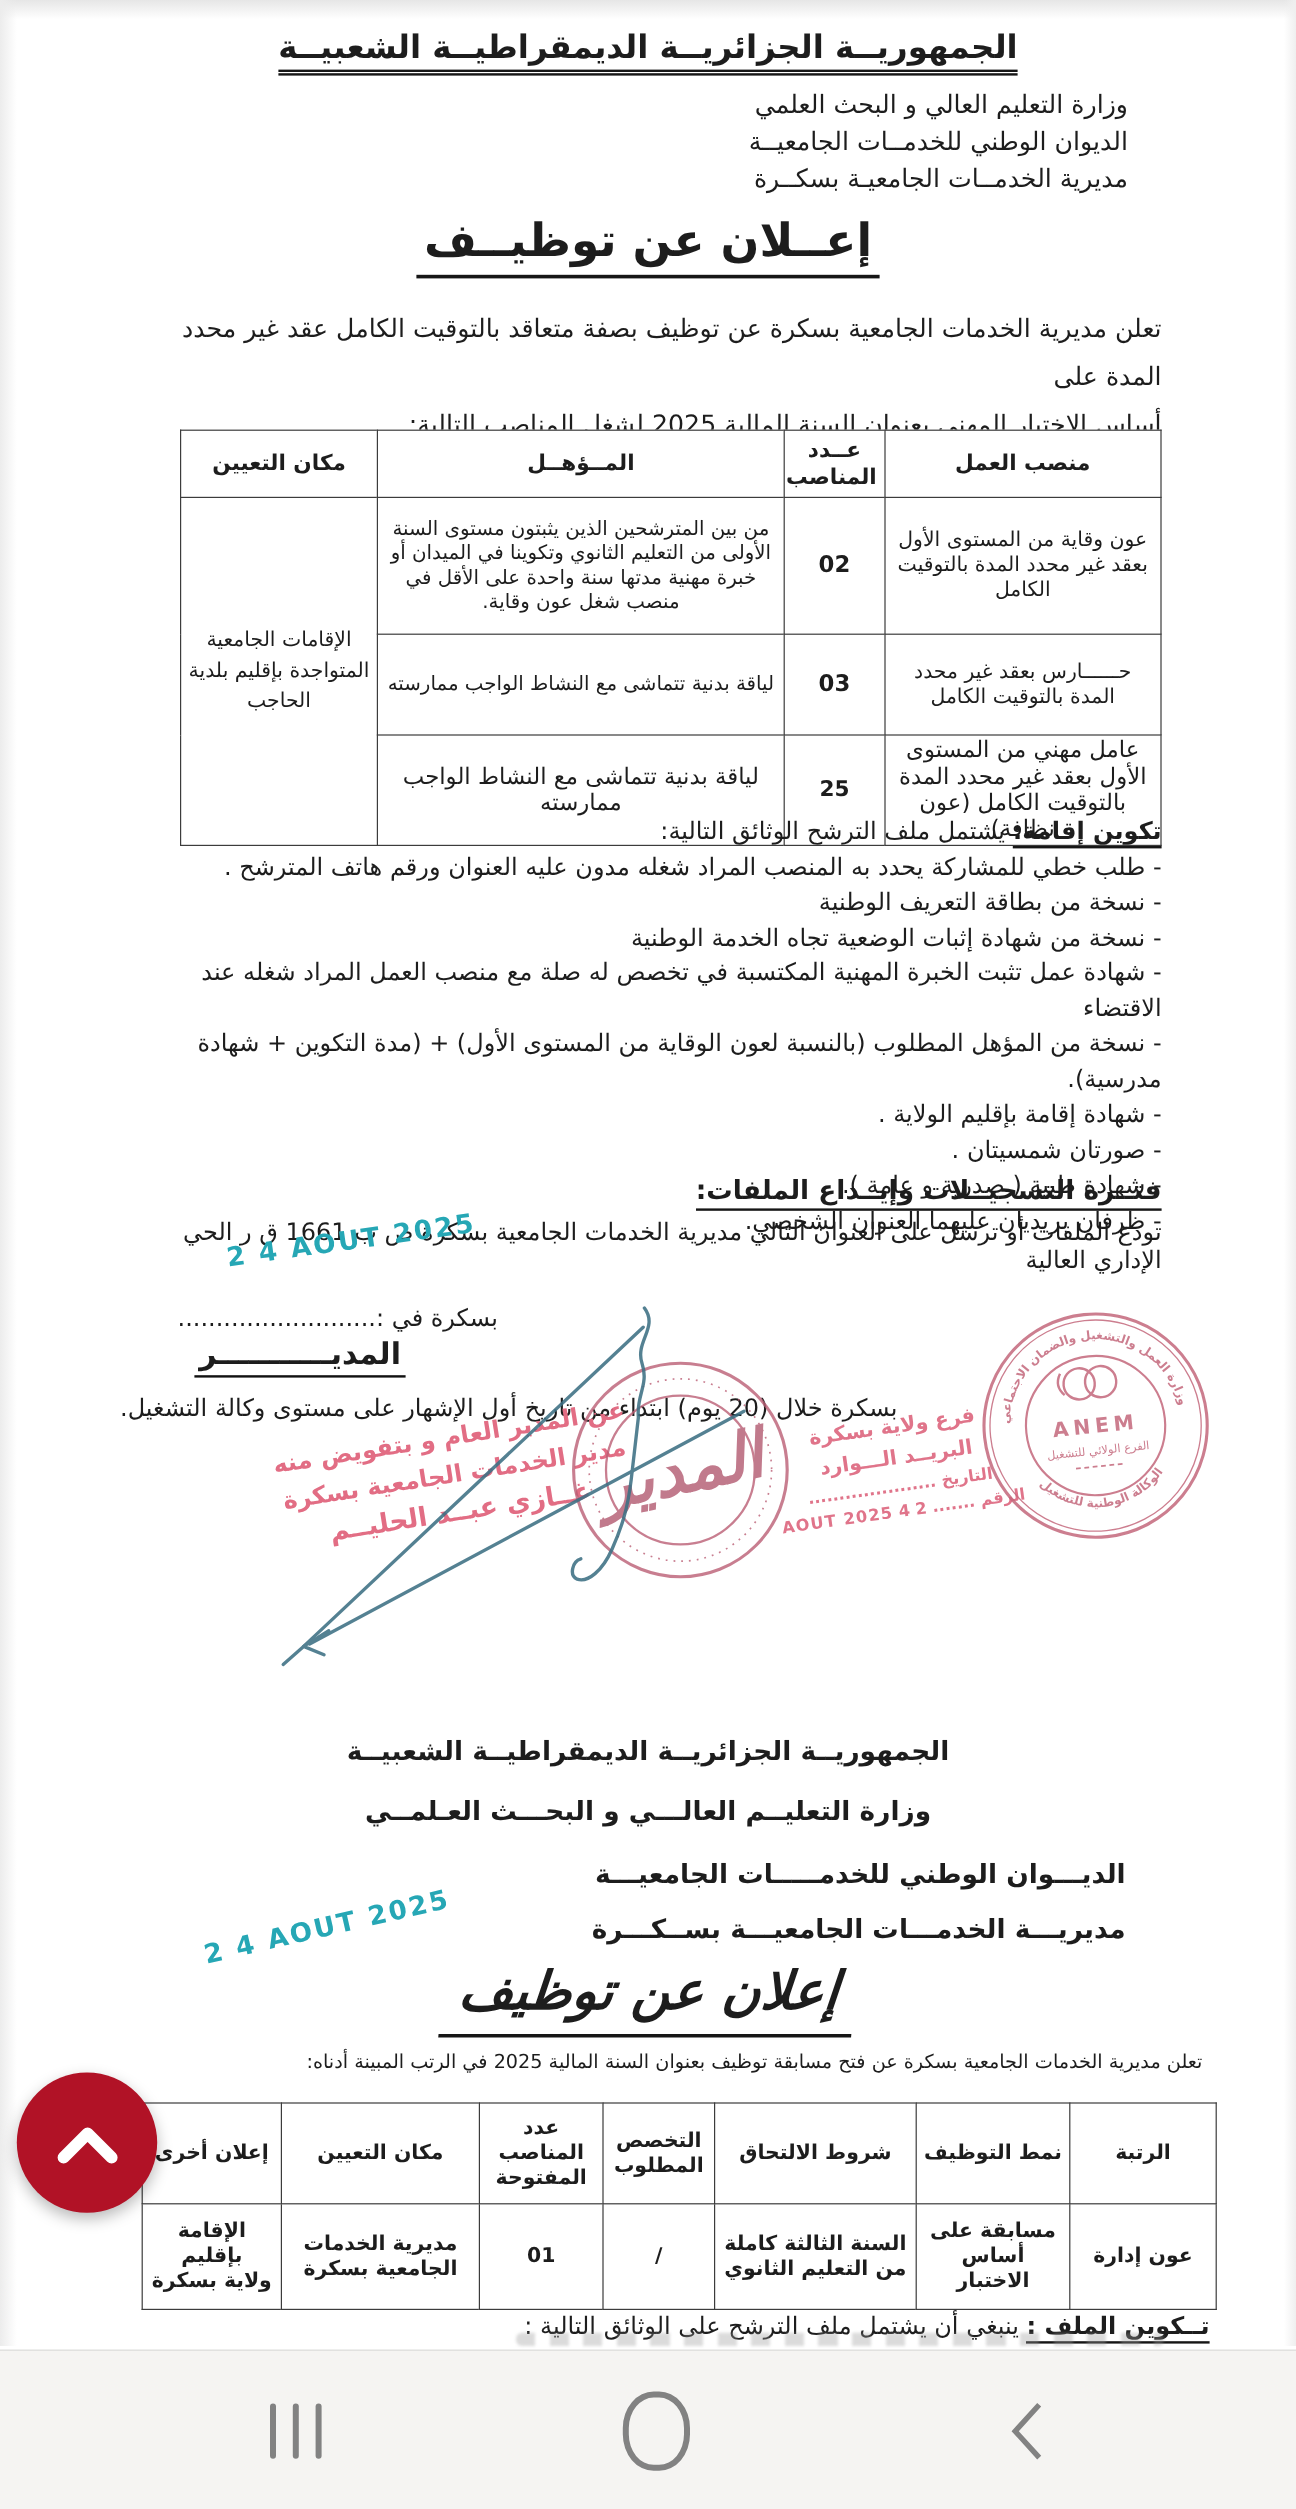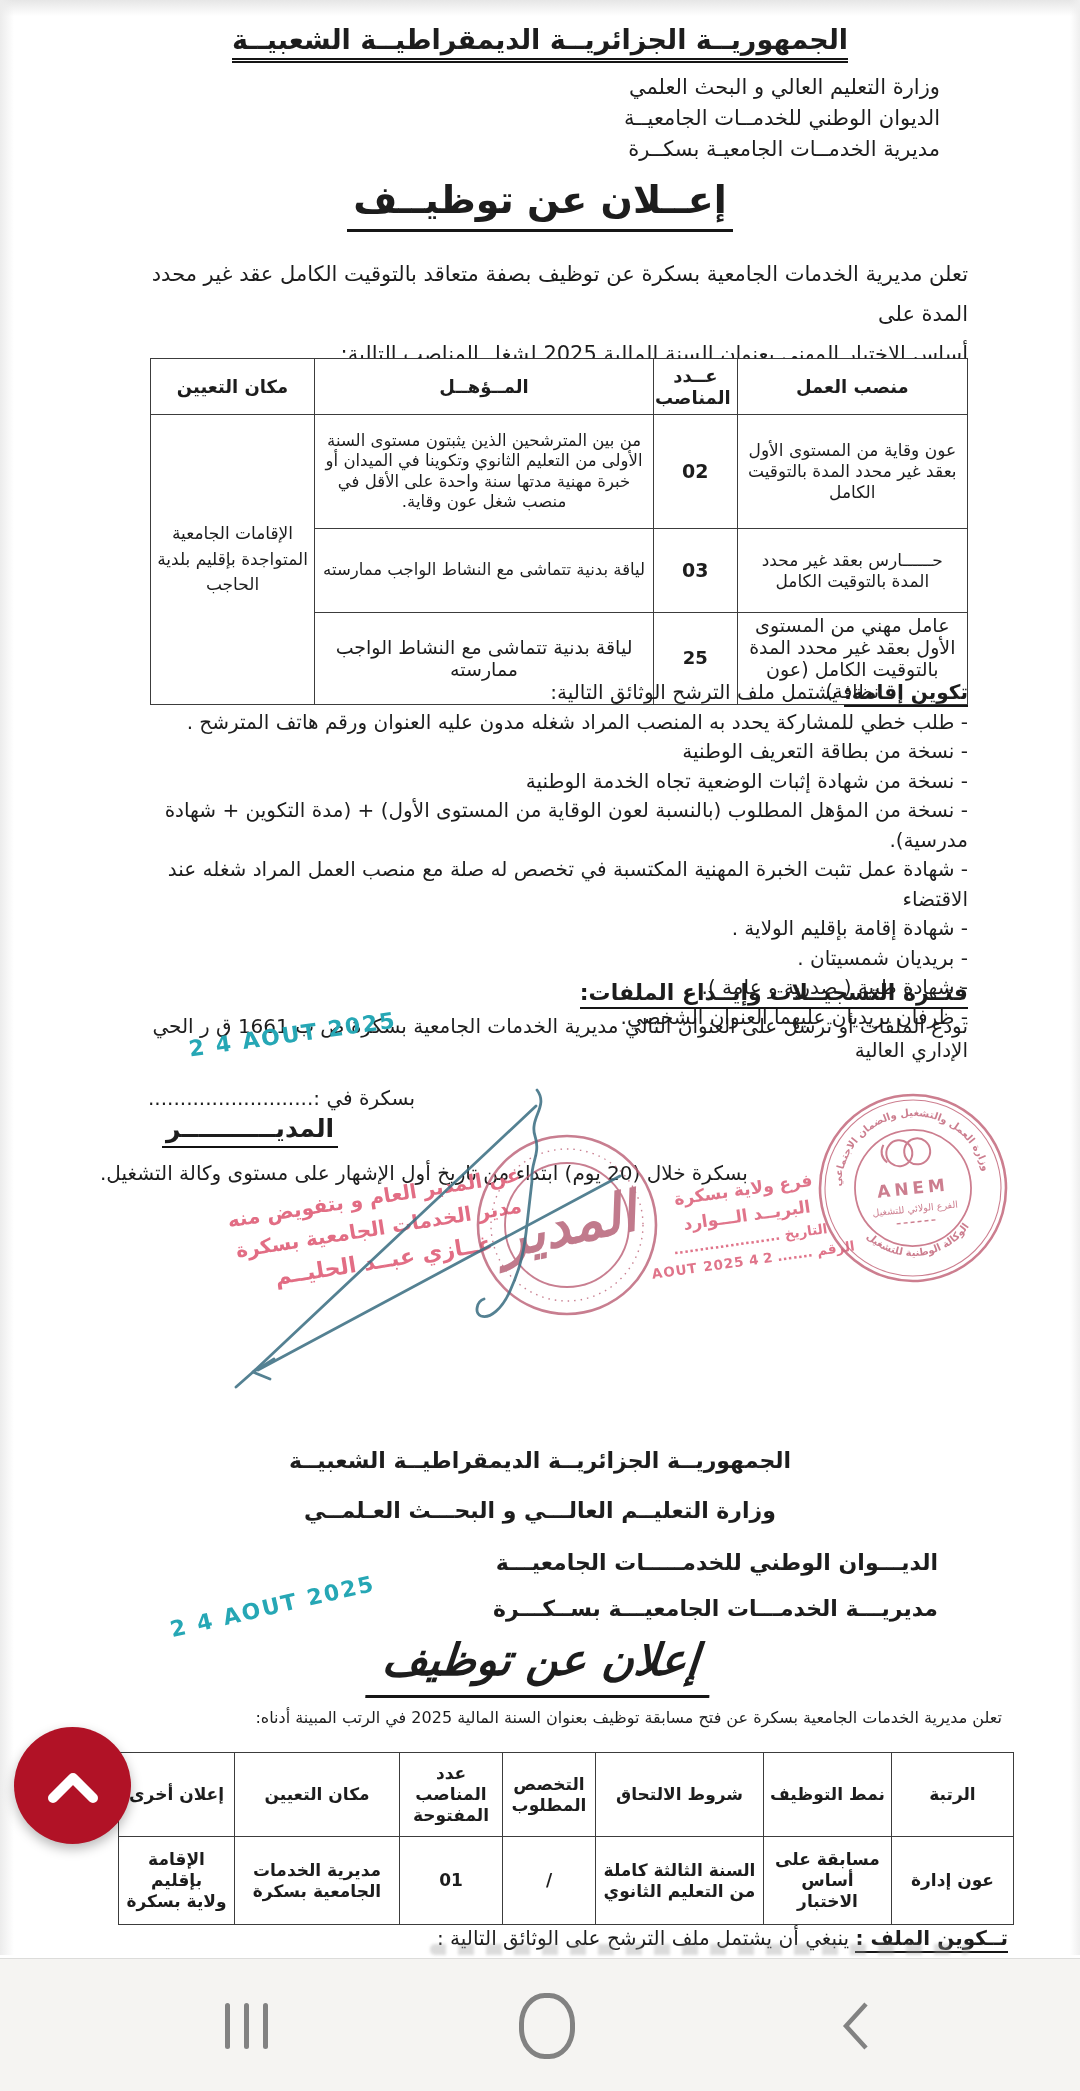--- a/index.html
+++ b/index.html
@@ -141,24 +141,24 @@
   </table>
 
 <div class="abs filesec rtl">
   <div>
     <span class="hd">تكوين إقامة:</span><span> يشتمل ملف الترشح الوثائق التالية:</span>
   </div>
   <ul>
     <li>طلب خطي للمشاركة يحدد به المنصب المراد شغله مدون عليه العنوان ورقم هاتف المترشح .</li>
     <li>نسخة من بطاقة التعريف الوطنية</li>
     <li>نسخة من شهادة إثبات الوضعية تجاه الخدمة الوطنية</li>
+    <li>شهادة عمل تثبت الخبرة المهنية المكتسبة في تخصص له صلة مع منصب العمل المراد شغله عند الاقتضاء</li>
     <li>نسخة من المؤهل المطلوب (بالنسبة لعون الوقاية من المستوى الأول) + (مدة التكوين + شهادة مدرسية).</li>
-    <li>شهادة عمل تثبت الخبرة المهنية المكتسبة في تخصص له صلة مع منصب العمل المراد شغله عند الاقتضاء</li>
     <li>شهادة إقامة  بإقليم  الولاية .</li>
-    <li>بريديان شمسيتان .</li>
+    <li>صورتان شمسيتان .</li>
     <li>شهادة طبية ( صدرية و عامة ).</li>
     <li>ظرفان بريديان عليهما العنوان الشخصي.</li>
   </ul>
 </div>
 
 <div class="abs period-hd rtl">فتــرة التسجيــلات وإيــداع الملفات:</div>
 <div class="abs period-l1 rtl">تودع الملفات أو ترسل على العنوان التالي  مديرية الخدمات الجامعية بسكرة ص ب 1661 ق ر الحي الإداري العالية</div>
 <div class="abs period-l2 rtl">بسكرة خلال (20 يوم) ابتداء من تاريخ أول الإشهار على مستوى وكالة التشغيل.</div>
 
 <div class="abs place-line rtl">بسكرة في :..........................</div>

